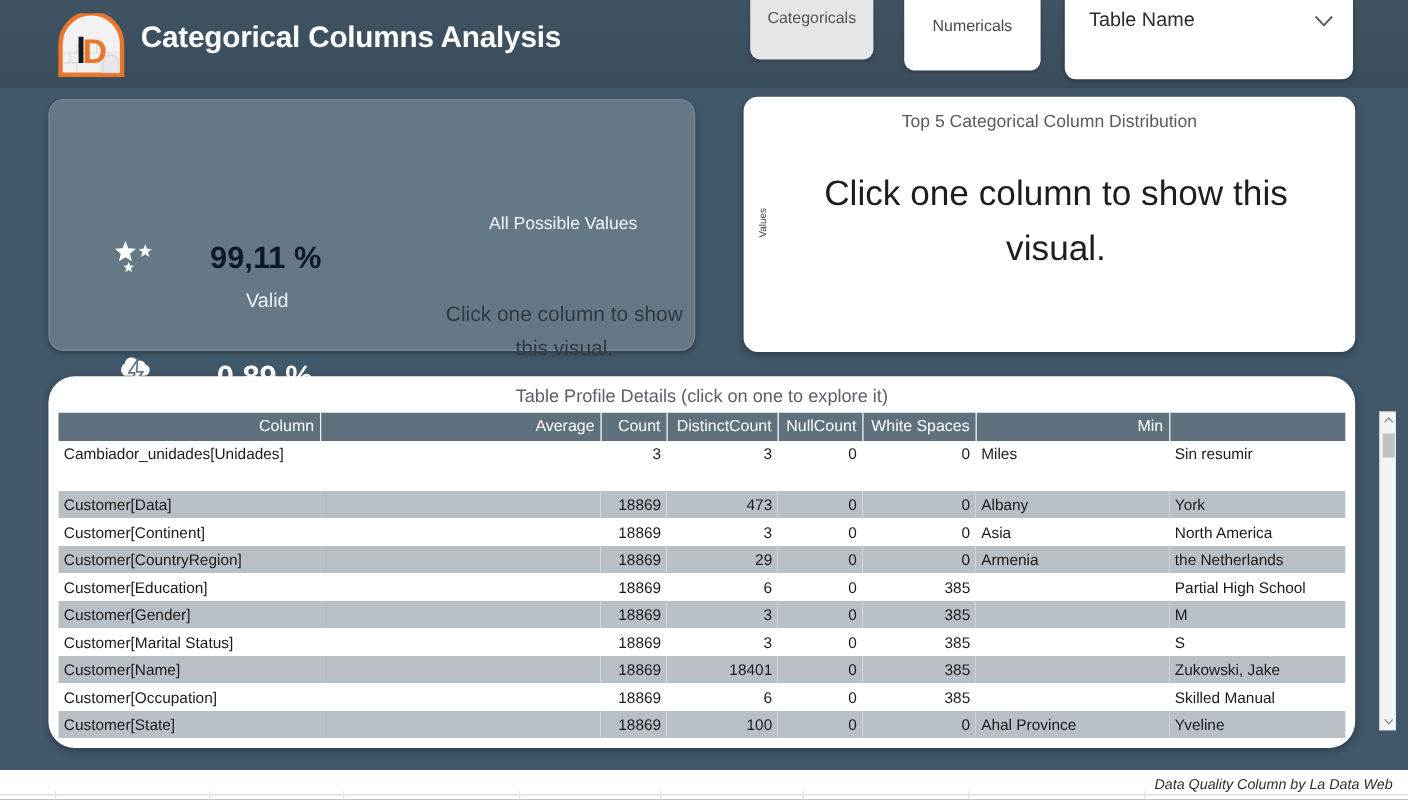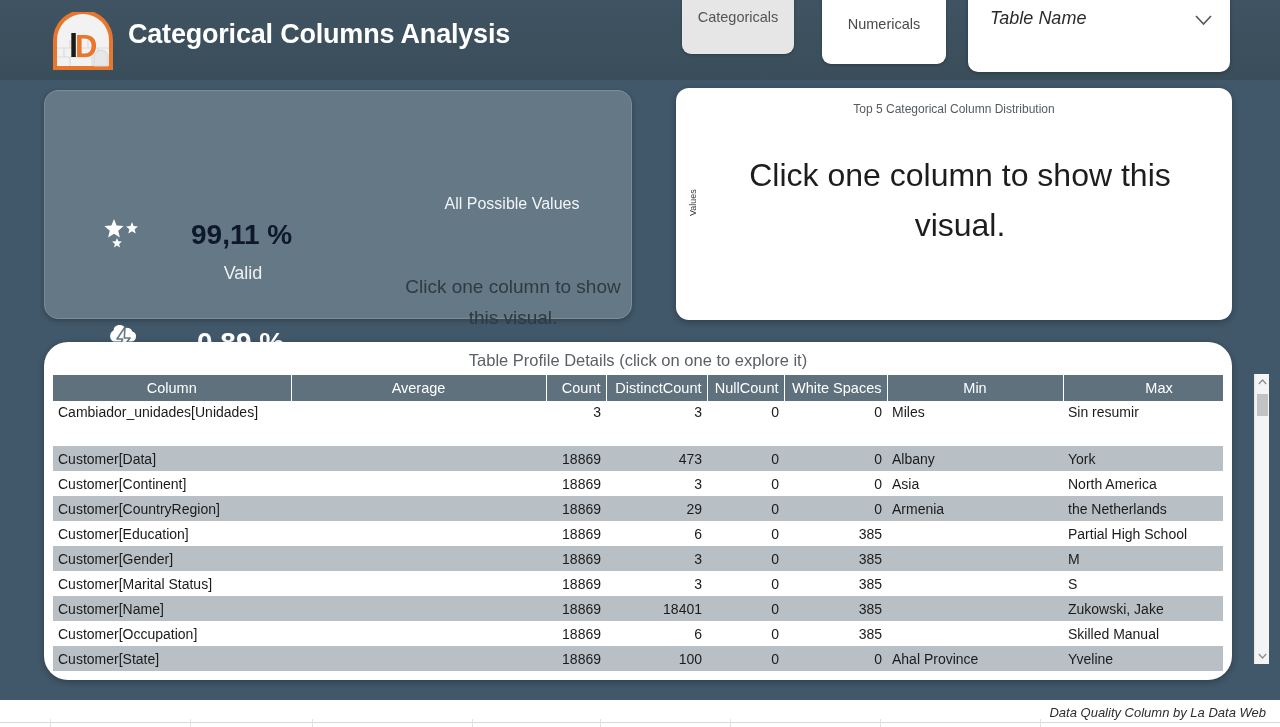--- a/index.html
+++ b/index.html
@@ -66,21 +66,21 @@
   
   #slicer {
     position: absolute; left: 968px; top: -12px;
     width: 262px; height: 84px;
     background: #ffffff;
     border-radius: 10px;
     box-shadow: 0 1px 4px rgba(0,0,0,.28);
   }
   #slicer-title {
     position: absolute; left: 22px; top: 20px;
-    font-size: 18px; color: #2b2b2b; font-style: italic;
+    font-size: 18px; color: #2b2b2b;
   }
   #slicer-chevron-top {
     position: absolute; right: 18px; top: 24px;
     width: 17px; height: 11px;
     cursor: pointer;
   }
   #slicer-dropdown {
     position: absolute; left: 20px; top: 42px;
     width: 222px; height: 24px;
     border: 1px solid #d2d2d2;
@@ -145,21 +145,21 @@
   #chart-card {
     position: absolute; left: 676px; top: 88px;
     width: 556px; height: 232px;
     background: #ffffff;
     border-radius: 13px;
     box-shadow: 0 2px 6px rgba(0,0,0,.30);
   }
   #chart-title {
     position: absolute; left: 0; top: 14px; width: 556px;
     text-align: center;
-    font-size: 12px; color: #555b60;
+    font-size: 16px; color: #555b60;
   }
   #chart-ylabel {
     position: absolute; left: 12px; top: 128px;
     font-size: 9px; color: #3a3a3a;
     transform: rotate(-90deg);
     transform-origin: left top;
     white-space: nowrap;
   }
   #chart-msg {
     position: absolute; left: 34px; top: 62px; width: 500px;
@@ -192,21 +192,21 @@
     table-layout: fixed;
     font-size: 14px;
   }
   #profile-table thead th {
     background: #5f717d;
     color: #ffffff;
     font-weight: normal;
     font-size: 14.5px;
     height: 26px;
     padding: 0 5px;
-    text-align: center;
+    text-align: right;
     border-right: 1px solid #ffffff;
     vertical-align: middle;
   }
   #profile-table thead th.num { text-align: right; }
   #profile-table tbody td {
     height: 25px;
     padding: 0 5px;
     color: #1b1b1b;
     vertical-align: middle;
     white-space: normal;

